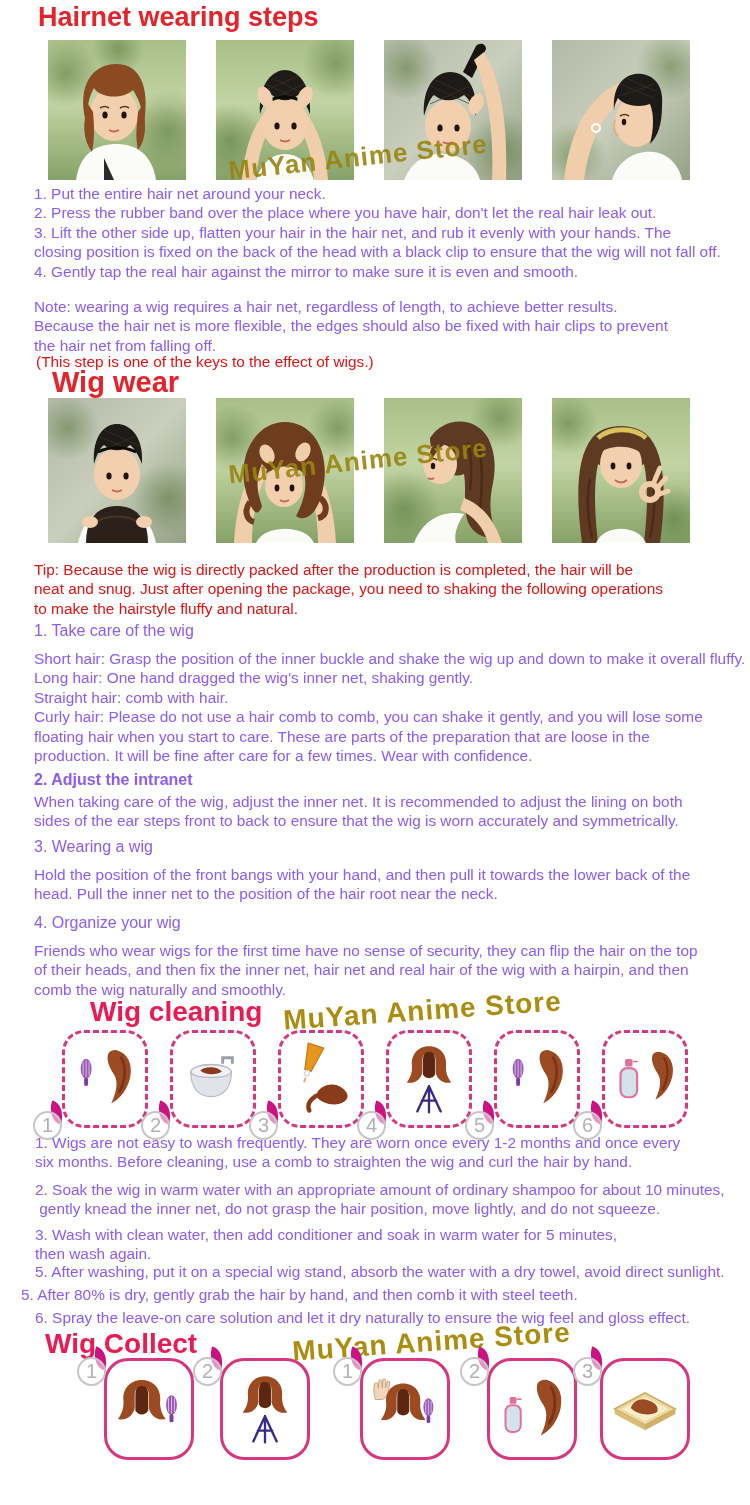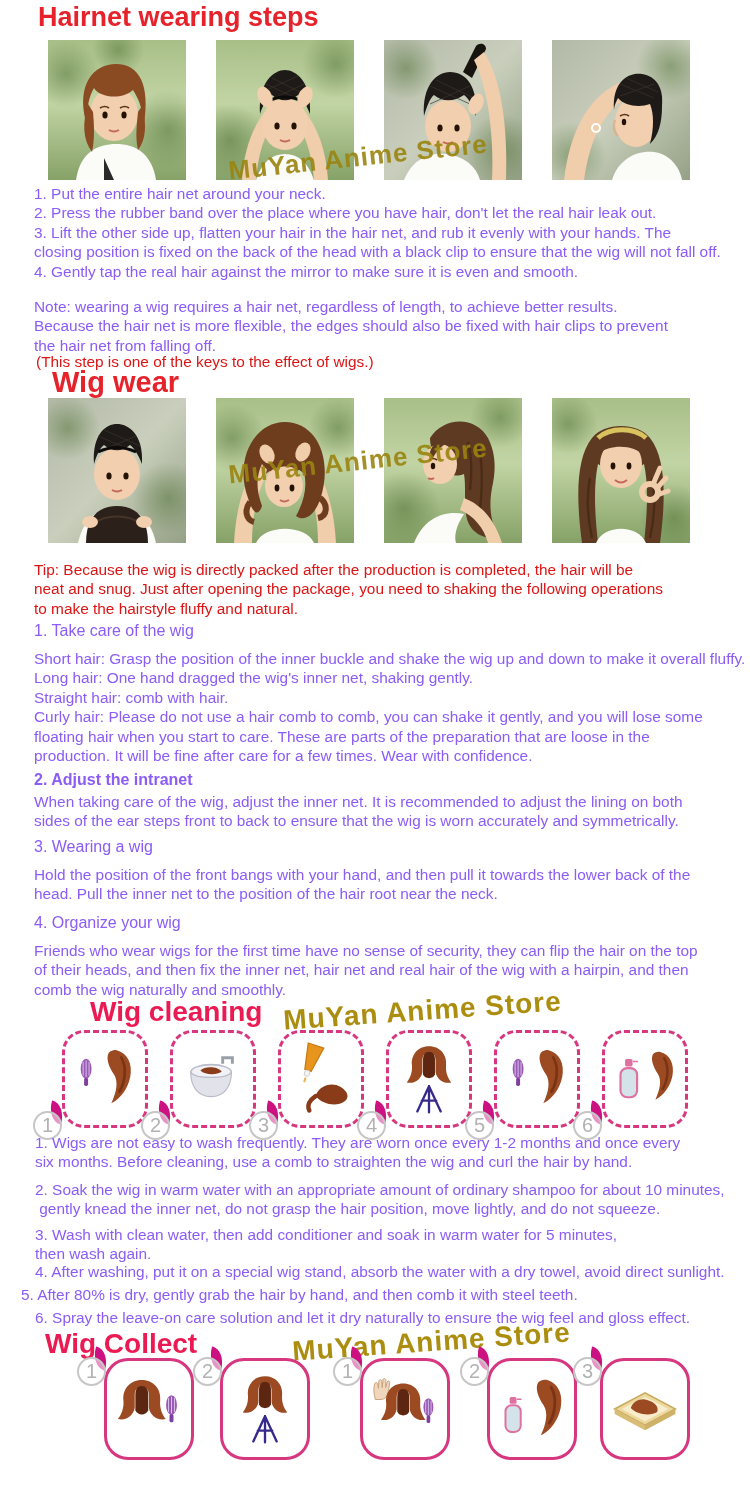--- a/index.html
+++ b/index.html
@@ -353,21 +353,21 @@
       </div>
     </div>
   </div>
 
   <div class="abs body" style="left:35px;top:1133px;">1. Wigs are not easy to wash frequently. They are worn once every 1-2 months and once every
 six months. Before cleaning, use a comb to straighten the wig and curl the hair by hand.</div>
   <div class="abs body" style="left:35px;top:1180px;">2. Soak the wig in warm water with an appropriate amount of ordinary shampoo for about 10 minutes,
  gently knead the inner net, do not grasp the hair position, move lightly, and do not squeeze.</div>
   <div class="abs body" style="left:35px;top:1225px;">3. Wash with clean water, then add conditioner and soak in warm water for 5 minutes,
 then wash again.</div>
-  <div class="abs body" style="left:35px;top:1262px;">4. After washing, put it on a special wig stand, absorb the water with a dry towel, avoid direct sunlight.</div>
+  <div class="abs body" style="left:35px;top:1262px;">5. After washing, put it on a special wig stand, absorb the water with a dry towel, avoid direct sunlight.</div>
   <div class="abs body" style="left:21px;top:1285px;">5. After 80% is dry, gently grab the hair by hand, and then comb it with steel teeth.</div>
   <div class="abs body" style="left:35px;top:1308px;">6. Spray the leave-on care solution and let it dry naturally to ensure the wig feel and gloss effect.</div>
 
   <div class="abs title t-crimson" style="left:45px;top:1328px;font-size:28px;">Wig Collect</div>
   <div class="sec-wm" style="left:292px;top:1326px;">MuYan Anime Store</div>
 
   <div class="icon-row" style="top:1358px;">
     <div class="icon-box solid" style="left:104px;">
       <svg viewBox="0 0 80 86">
           <use href="#s-wigfront" x="4" y="8" width="56" height="56"></use>

